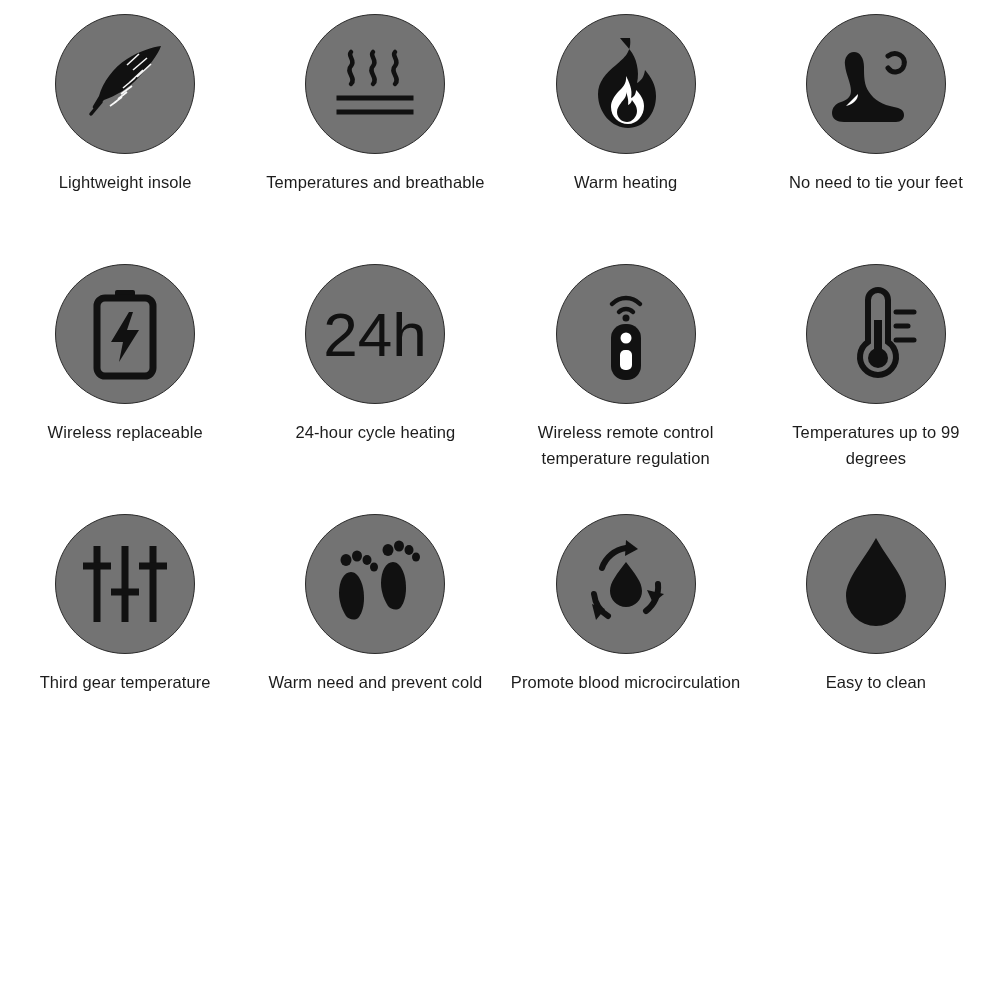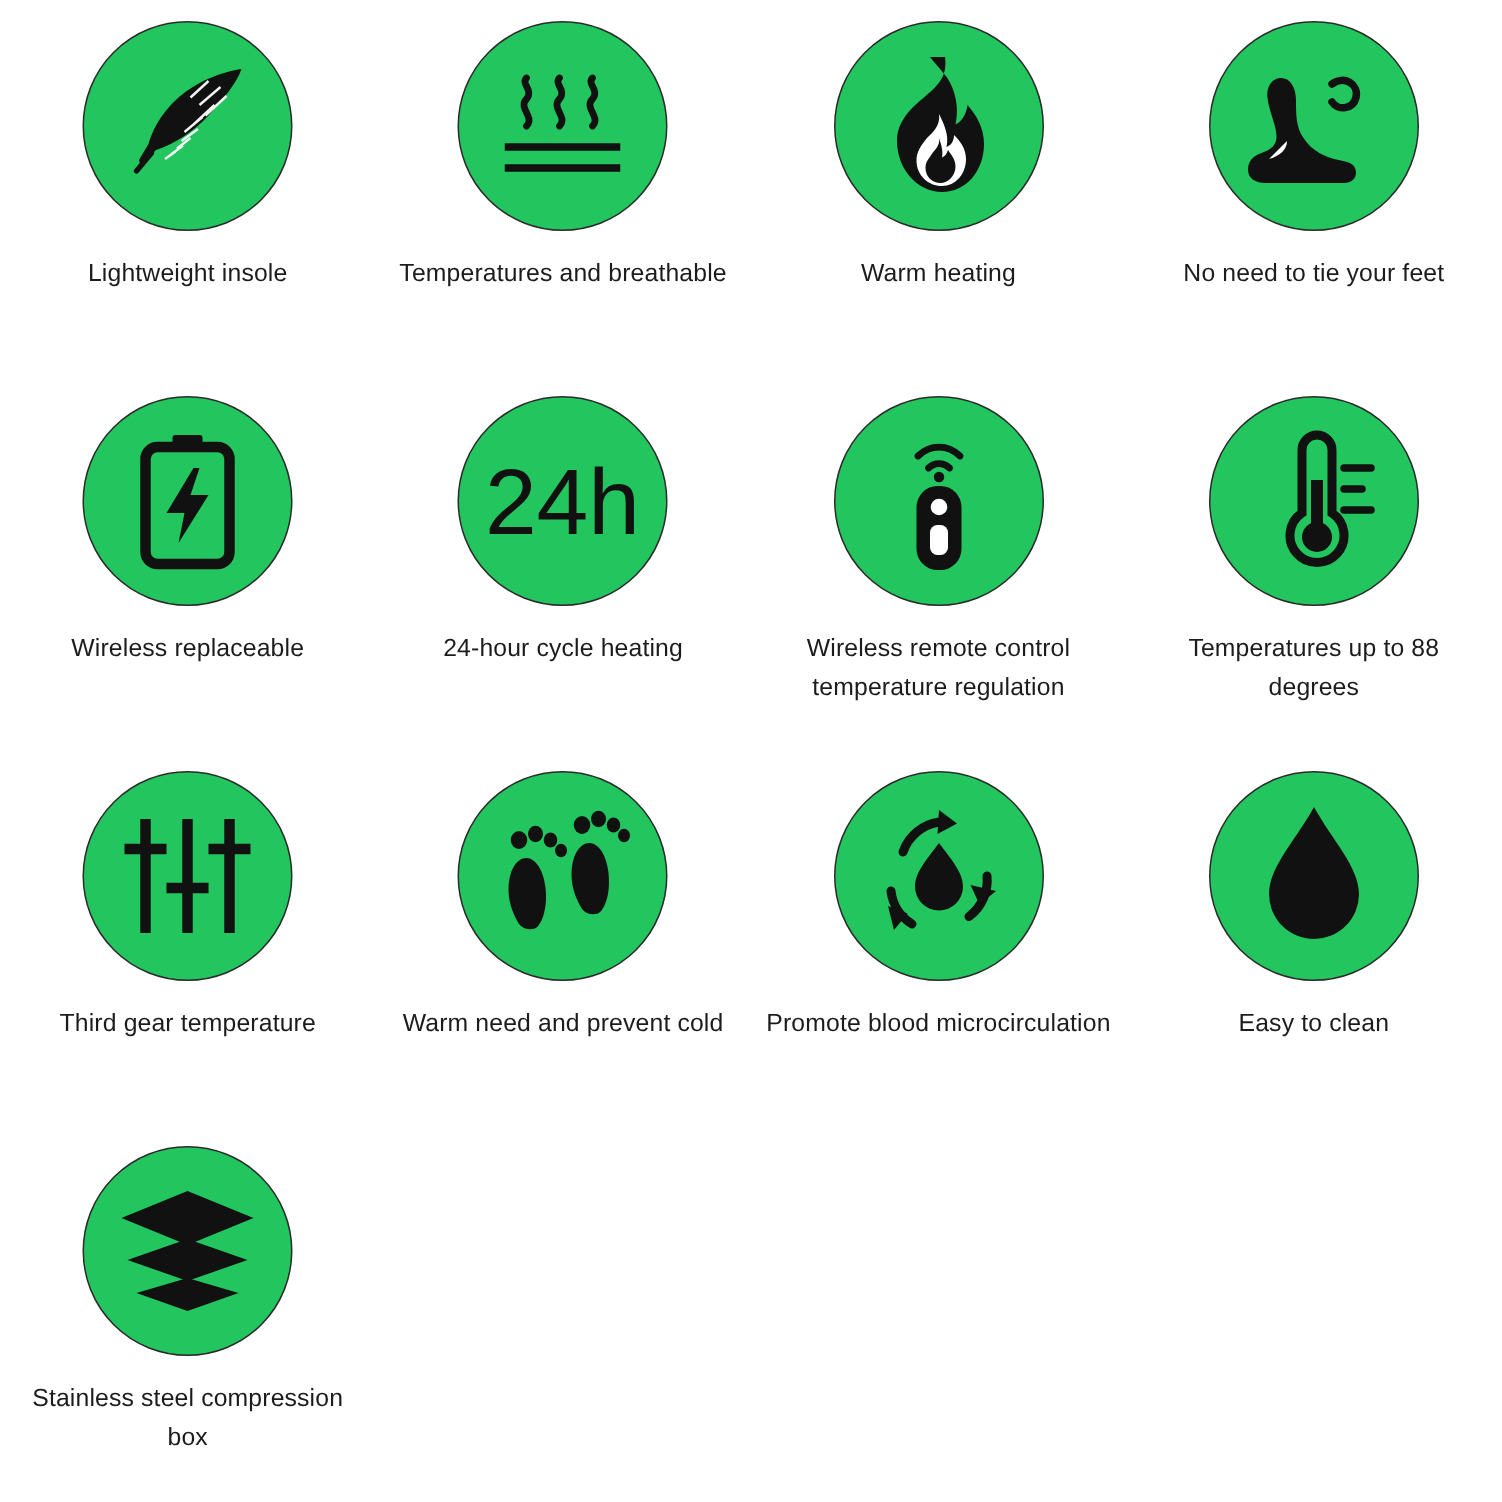--- a/index.html
+++ b/index.html
@@ -32,21 +32,21 @@
   }
   .icon-circle {
     width: 140px;
     height: 140px;
     border: 1.6px solid #2b2b2b;
     border-radius: 50%;
     display: flex;
     align-items: center;
     justify-content: center;
     box-sizing: border-box;
-    background: #22c55e;
+    background: #737373;
   }
   .icon-circle svg {
     display: block;
   }
   .feature-label {
     margin-top: 16px;
     font-size: 16.5px;
     line-height: 1.55;
     text-align: center;
     color: #1c1c1c;
@@ -159,21 +159,21 @@
         <path fill="none" stroke="#111111" stroke-width="6" d="M42 16a10 10 0 0 1 20 0v42a18 18 0 1 1-20 0z"></path>
         <circle cx="52" cy="74" r="10" fill="#111111"></circle>
         <rect x="48" y="36" width="8" height="34" fill="#111111"></rect>
         <g stroke="#111111" stroke-width="5" stroke-linecap="round">
           <path d="M70 28h18"></path>
           <path d="M70 42h12"></path>
           <path d="M70 56h18"></path>
         </g>
       </svg>
     </div>
-    <div class="feature-label">Temperatures up to 88 degrees</div>
+    <div class="feature-label">Temperatures up to 99 degrees</div>
   </div>
 
   <div class="feature-cell">
     <div class="icon-circle">
       <svg width="104" height="96" viewBox="0 0 104 96" aria-hidden="true">
         <g stroke="#111111" stroke-width="7" stroke-linecap="butt">
           <path d="M24 10v76"></path>
           <path d="M52 10v76"></path>
           <path d="M80 10v76"></path>
           <path d="M10 30h28"></path>
@@ -228,29 +228,17 @@
 
   <div class="feature-cell">
     <div class="icon-circle">
       <svg width="84" height="100" viewBox="0 0 84 100" aria-hidden="true">
         <path fill="#111111" d="M42 4C30 26 12 44 12 62a30 30 0 0 0 60 0C72 44 54 26 42 4z"></path>
       </svg>
     </div>
     <div class="feature-label">Easy to clean</div>
   </div>
 
-  <div class="feature-cell">
-    <div class="icon-circle">
-      <svg width="104" height="88" viewBox="0 0 104 88" aria-hidden="true">
-        <g fill="#111111">
-          <path d="M52 4L8 22l44 18 44-18z"></path>
-          <path d="M52 36L12 50l40 14 40-14z"></path>
-          <path d="M52 62L18 72l34 12 34-12z"></path>
-        </g>
-      </svg>
-    </div>
-    <div class="feature-label">Stainless steel compression box</div>
-  </div>
 
   <div class="feature-cell empty-cell"></div>
   <div class="feature-cell empty-cell"></div>
 
 </div>
 
 </body></html>

